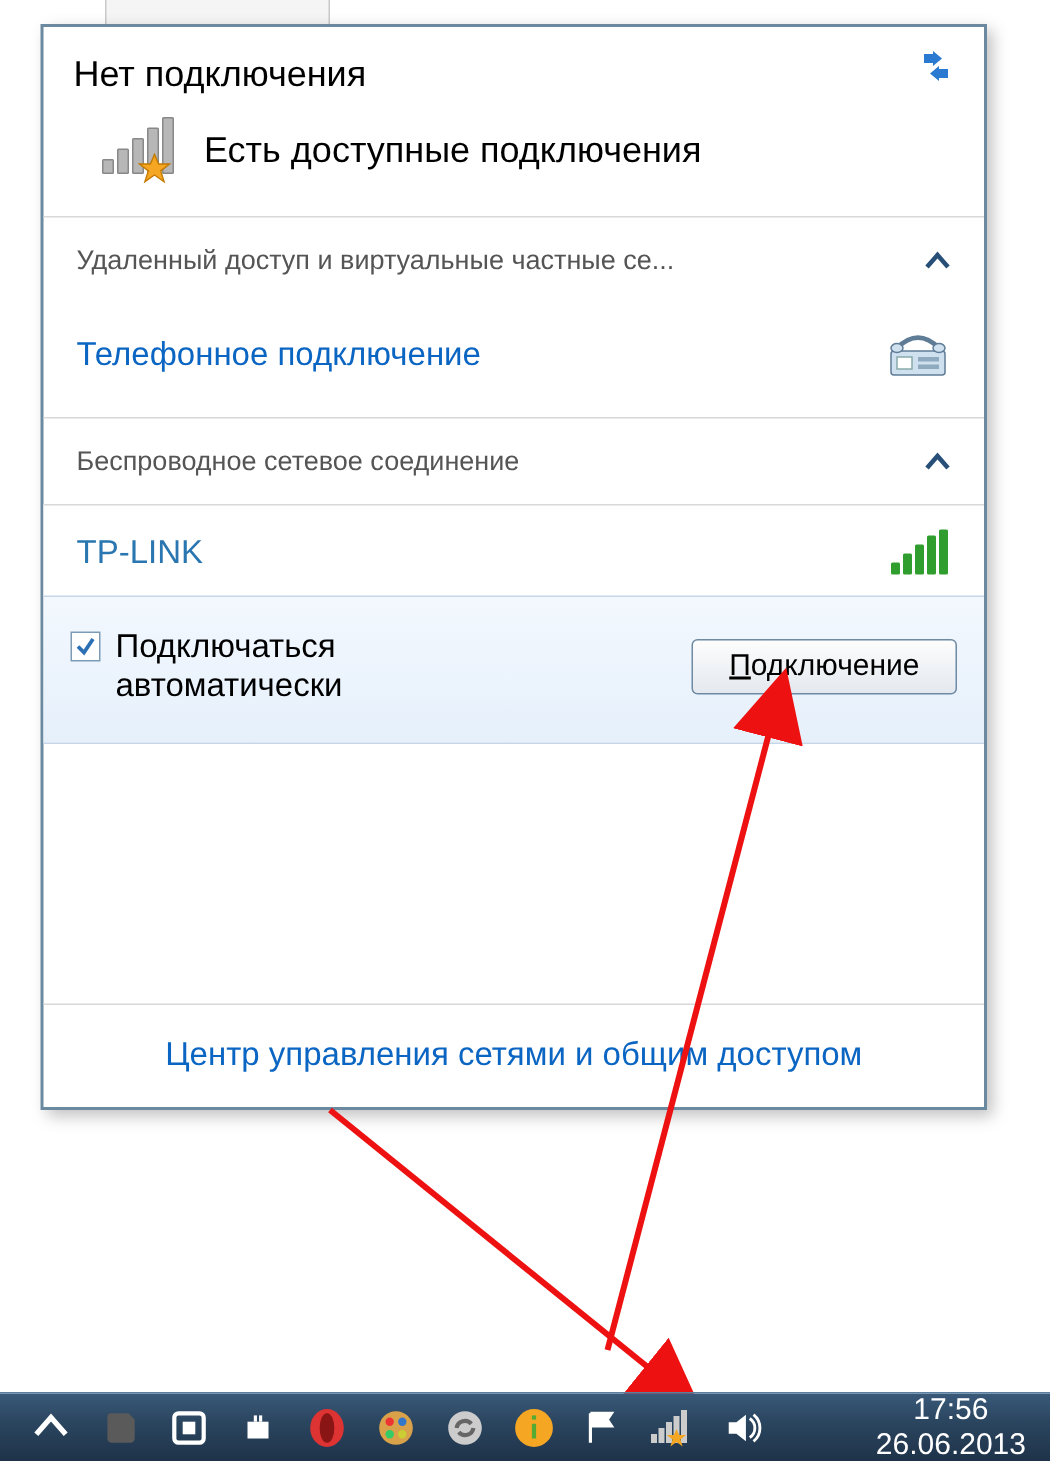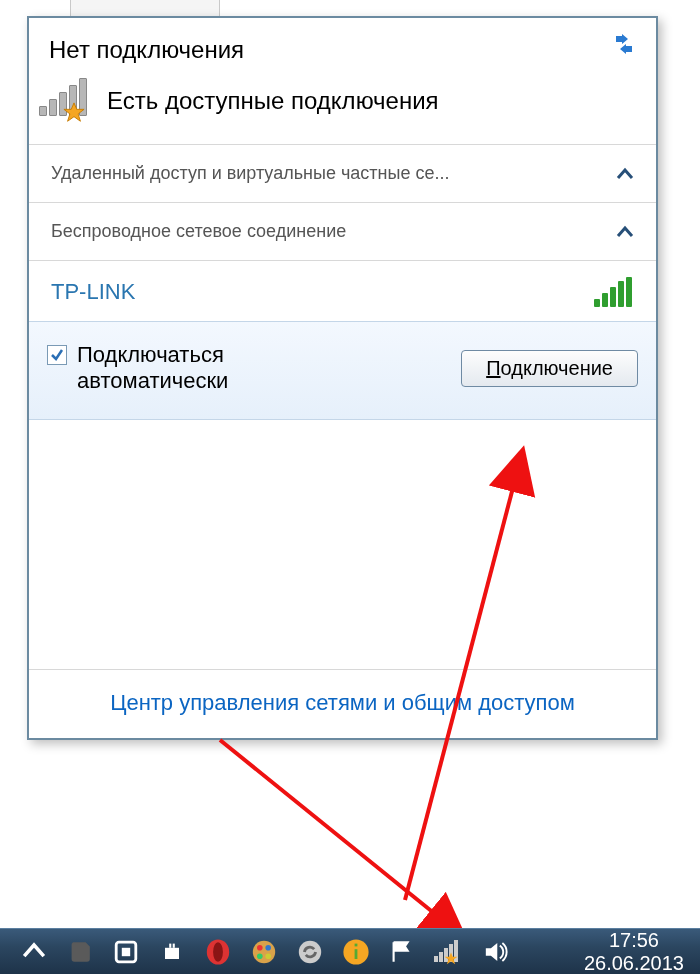--- a/index.html
+++ b/index.html
@@ -31,21 +31,21 @@
     position: relative;
   }
   .popup-title { font-size: 24px; color: #000; }
   .refresh-icon {
     position: absolute; top: 14px; right: 18px;
     width: 28px; height: 24px;
   }
   .refresh-icon svg { width: 100%; height: 100%; }
   .avail-row {
     display: flex; align-items: center;
-    padding: 6px 20px 22px 8px; gap: 16px;
+    padding: 6px 20px 22px 37px; gap: 16px;
   }
   .signal-icon { width: 54px; height: 42px; position: relative; }
   .avail-text { font-size: 24px; }
   .sep { height: 1px; background: #d8d8d8; margin: 0; }
   .section {
     display: flex; align-items: center; justify-content: space-between;
     padding: 18px 22px; font-size: 18px; color: #555;
   }
   .chevron { width: 18px; height: 14px; }
   .link-row {
@@ -154,20 +154,32 @@
 
   <div class="sep"></div>
 
   <div class="section">
     <span>Удаленный доступ и виртуальные частные се...</span>
     <svg class="chevron" viewBox="0 0 18 14">
         <path d="M2 11 L9 3 L16 11" fill="none" stroke="#274f78" stroke-width="3"></path>
       </svg>
   </div>
 
+  <div class="link-row">
+    <span class="link-text">Телефонное подключение</span>
+    <svg class="phone-icon" viewBox="0 0 44 40">
+      <rect x="4" y="18" width="36" height="16" rx="2" fill="#cfe0ef" stroke="#5f7c97"></rect>
+      <rect x="8" y="22" width="10" height="8" fill="#fff" stroke="#8aa"></rect>
+      <rect x="22" y="22" width="14" height="3" fill="#8fa9bf"></rect>
+        <rect x="22" y="27" width="14" height="3" fill="#8fa9bf"></rect>
+      <path d="M8 16 Q22 2 36 16" fill="none" stroke="#5f7c97" stroke-width="3"></path>
+      <ellipse cx="8" cy="16" rx="4" ry="3" fill="#cfe0ef" stroke="#5f7c97"></ellipse>
+      <ellipse cx="36" cy="16" rx="4" ry="3" fill="#cfe0ef" stroke="#5f7c97"></ellipse>
+    </svg>
+  </div>
 
   <div class="sep"></div>
 
   <div class="section">
     <span>Беспроводное сетевое соединение</span>
     <svg class="chevron" viewBox="0 0 18 14">
         <path d="M2 11 L9 3 L16 11" fill="none" stroke="#274f78" stroke-width="3"></path>
       </svg>
   </div>
 

